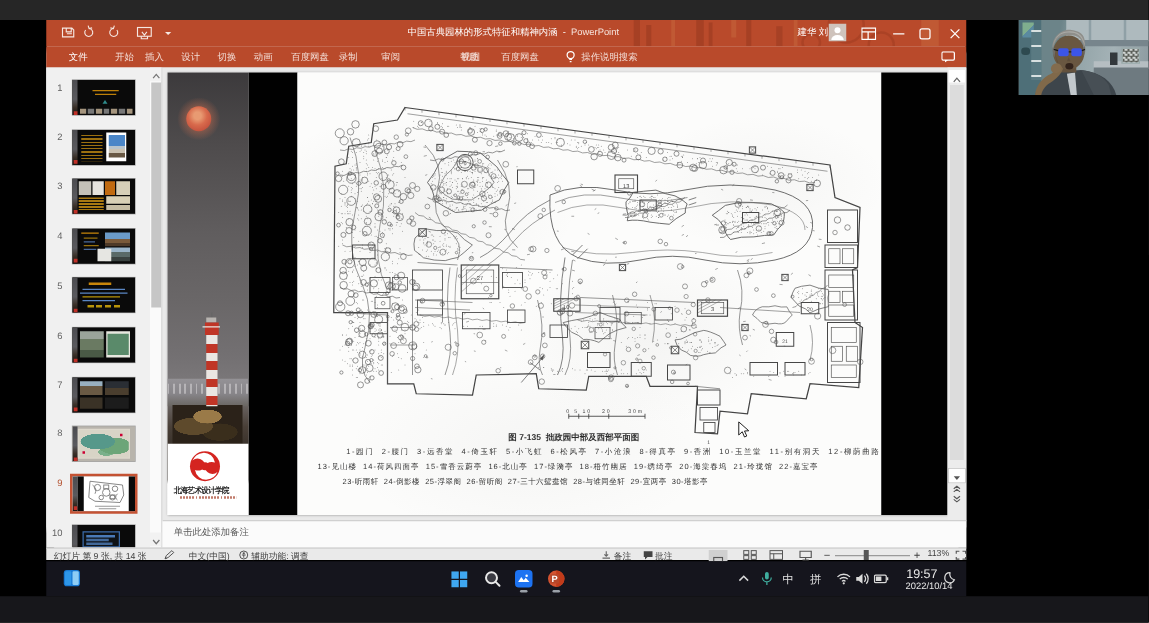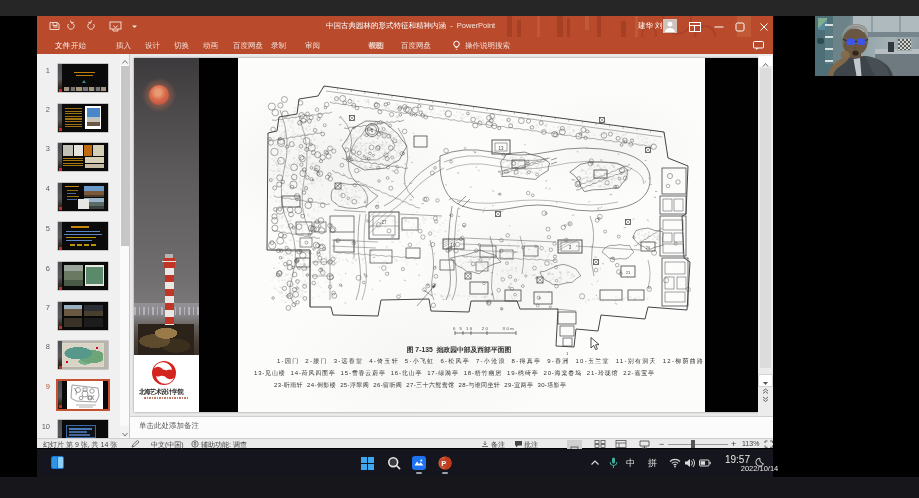--- a/index.html
+++ b/index.html
@@ -101,21 +101,21 @@
       </svg>
       <svg width="10" height="12" style="position:absolute;left:698px;top:5px" viewBox="0 0 10 12">
         <rect x="1" y="2" width="8" height="8" rx="1.5" fill="none" stroke="#fff" stroke-width="1"></rect>
       </svg>
       <svg width="10" height="12" style="position:absolute;left:722px;top:5px" viewBox="0 0 10 12">
         <path d="M1.5,2.5 L8.5,9.5 M8.5,2.5 L1.5,9.5" stroke="#fff" stroke-width="1"></path>
       </svg>
     </div>
     <div class="abs" id="menubar">
       <div class="tab" style="left:18px;color:#fff;">文件</div>
-      <div class="tab" style="left:34px;font-family:Liberation Mono, monospace;">开始</div>
+      <div class="tab" style="left:55px;font-family:Liberation Mono, monospace;">开始</div>
       <div class="tab" style="left:79px;">插入</div>
       <div class="tab" style="left:108px;">设计</div>
       <div class="tab" style="left:137px;">切换</div>
       <div class="tab" style="left:166px;">动画</div>
       <div class="tab" style="left:196px;">百度网盘</div>
       <div class="tab" style="left:234px;">录制</div>
       <div class="tab" style="left:268px;">审阅</div>
       <div class="tab" style="left:300px;margin-left:32px;">视图</div>
       <div class="tab" style="left:331px;">帮助</div>
       <div class="tab" style="left:364px;">百度网盘</div>
@@ -2986,21 +2986,21 @@
     <svg width="12" height="10" viewBox="0 0 12 10" style="position:absolute;left:647px;top:9px;">
         <path d="M1,3.5 h2 L6,1 V9 L3,6.5 H1 Z" fill="#dadada"></path>
         <path d="M7.5,2.5 a4,4 0 0 1 0,5 M9,1 a6,6 0 0 1 0,8" stroke="#dadada" stroke-width="1" fill="none"></path>
       </svg>
     <svg width="12" height="8" viewBox="0 0 12 8" style="position:absolute;left:662px;top:10px;">
         <rect x="0.5" y="1" width="9.5" height="6" rx="1" fill="none" stroke="#dadada" stroke-width="1"></rect>
         <rect x="1.6" y="2.2" width="4.5" height="3.6" fill="#dadada"></rect>
         <rect x="10.5" y="2.8" width="1.2" height="2.4" fill="#dadada"></rect>
       </svg>
     <div style="position:absolute;left:680px;top:5px;width:33px;text-align:right;font-size:10px;color:#e8e8e8;">19:57</div>
-    <div style="position:absolute;left:699px;top:14.5px;width:47px;text-align:center;font-size:7.5px;color:#e8e8e8;">2022/10/14</div>
+    <div style="position:absolute;left:678px;top:14.5px;width:47px;text-align:right;font-size:7.5px;color:#e8e8e8;">2022/10/14</div>
     <svg width="11" height="11" viewBox="0 0 11 11" style="position:absolute;left:718px;top:8px;">
         <path d="M8.5,6.8 A4,4 0 1 1 5,1.2 A4.4,4.4 0 0 0 8.5,6.8 Z" fill="none" stroke="#dadada" stroke-width="1"></path>
       </svg>
   </div>
   <div class="abs" id="bottomstrip"></div>
 
   <div class="abs" id="cam">
 
     <div style="position:absolute;left:0;top:0;width:104px;height:60px;background:linear-gradient(100deg,#46626a 0 14%,#6c8489 15% 30%,#93a4a8 45%,#a4b2b6 70%,#8a989e 100%);"></div>
 

